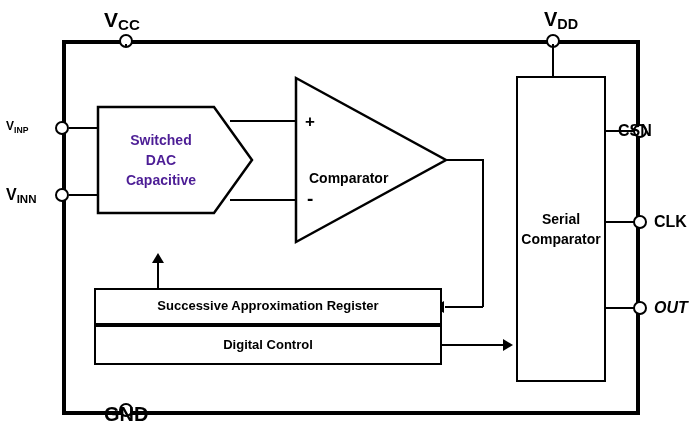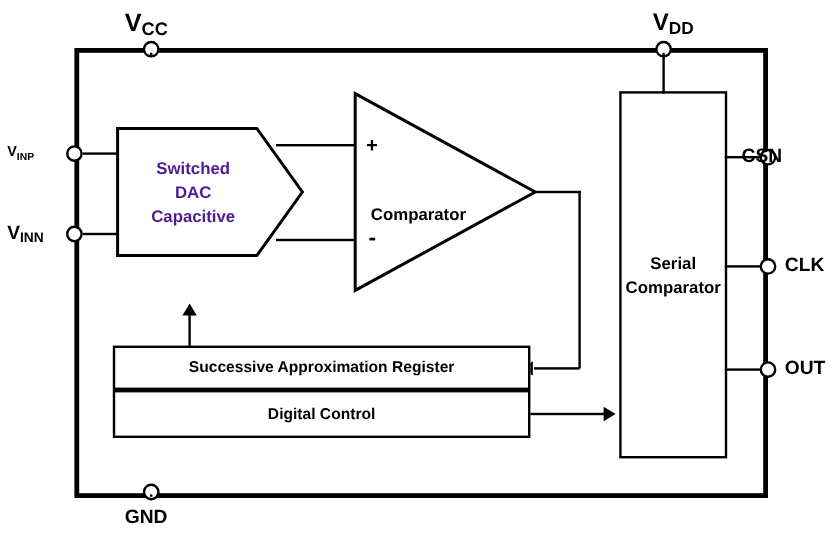--- a/index.html
+++ b/index.html
@@ -110,38 +110,38 @@
 
   <div class="chip-border"></div>
 
   <div class="lbl" style="left:104px; top:8px; font-size:21px;"><span>V</span><sub>CC</sub></div>
   <div class="pin" style="left:119px; top:34px;"></div>
 
   <div class="lbl" style="left:544px; top:8px; font-size:20px;"><span>V</span><sub>DD</sub></div>
   <div class="pin" style="left:546px; top:34px;"></div>
 
   <div class="pin" style="left:119px; top:403px;"></div>
-  <div class="lbl" style="left:104px; top:423px; font-size:16px;"><span>GND</span></div>
+  <div class="lbl" style="left:104px; top:403px; font-size:20px;"><span>GND</span></div>
 
   <div class="lbl" style="left:6px; top:119px; font-size:12px;"><span>V</span><sub>INP</sub></div>
   <div class="pin" style="left:55px; top:121px;"></div>
   <div class="wire h" style="left:69px; top:127px; width:31px;"></div>
 
   <div class="lbl" style="left:6px; top:186px; font-size:16px;"><span>V</span><sub>INN</sub></div>
   <div class="pin" style="left:55px; top:188px;"></div>
   <div class="wire h" style="left:69px; top:194px; width:31px;"></div>
 
   <div class="pin" style="left:633px; top:124px;"></div>
   <div class="lbl" style="left:618px; top:122px; font-size:16px;"><span>CSN</span></div>
 
   <div class="pin" style="left:633px; top:215px;"></div>
   <div class="lbl" style="left:654px; top:213px; font-size:16px;"><span>CLK</span></div>
 
   <div class="pin" style="left:633px; top:301px;"></div>
-  <div class="lbl" style="left:654px; top:299px; font-size:16px;"><span>OUT</span></div>
+  <div class="lbl" style="left:654px; top:299px; font-size:16px;font-style:italic;"><span>OUT</span></div>
 
   <svg class="svg-shape" style="left:96px; top:105px;" width="160" height="110" viewBox="0 0 160 110">
     <polygon points="2,2 118,2 156,55 118,108 2,108" fill="#ffffff" stroke="#000000" stroke-width="2.5"></polygon>
   </svg>
   <div style="position:absolute; left:96px; top:105px; width:130px; height:110px; display:flex; align-items:center; justify-content:center; text-align:center; font-weight:bold; font-size:14px; line-height:1.45; color:#4c1d95;">
     <div>
       <div>Switched</div>
       <div>DAC</div>
       <div>Capacitive</div>
     </div>

